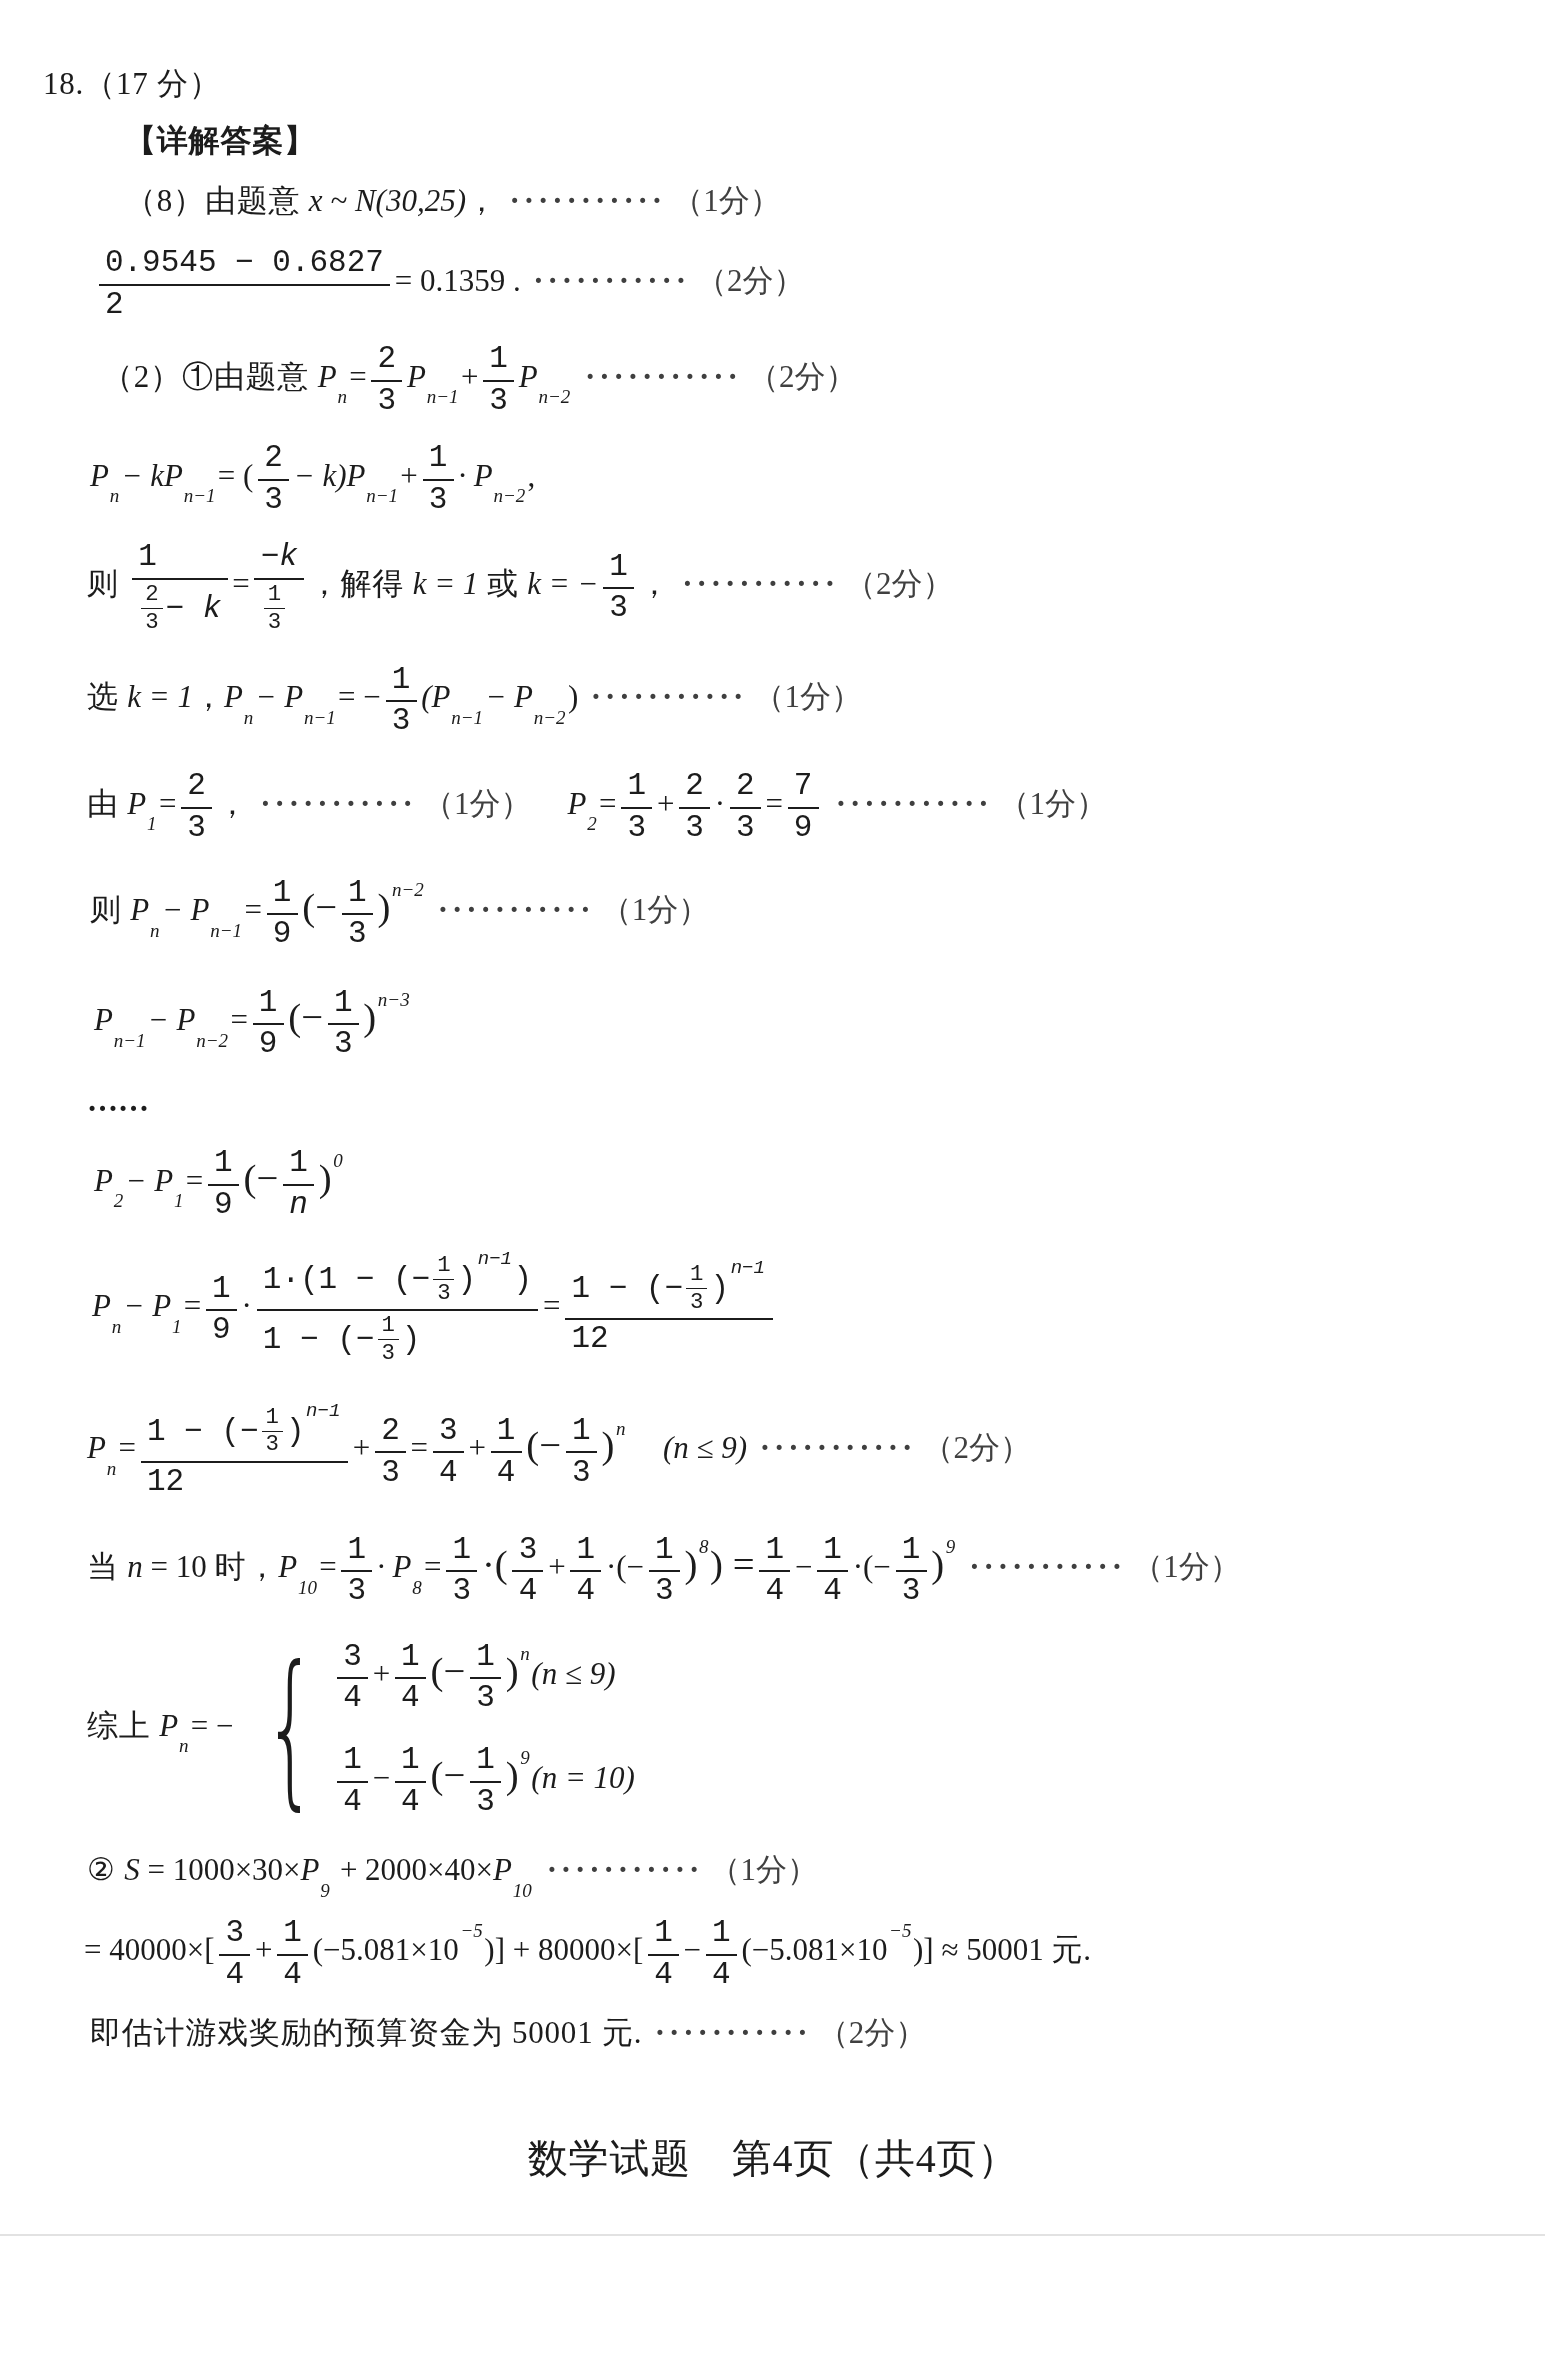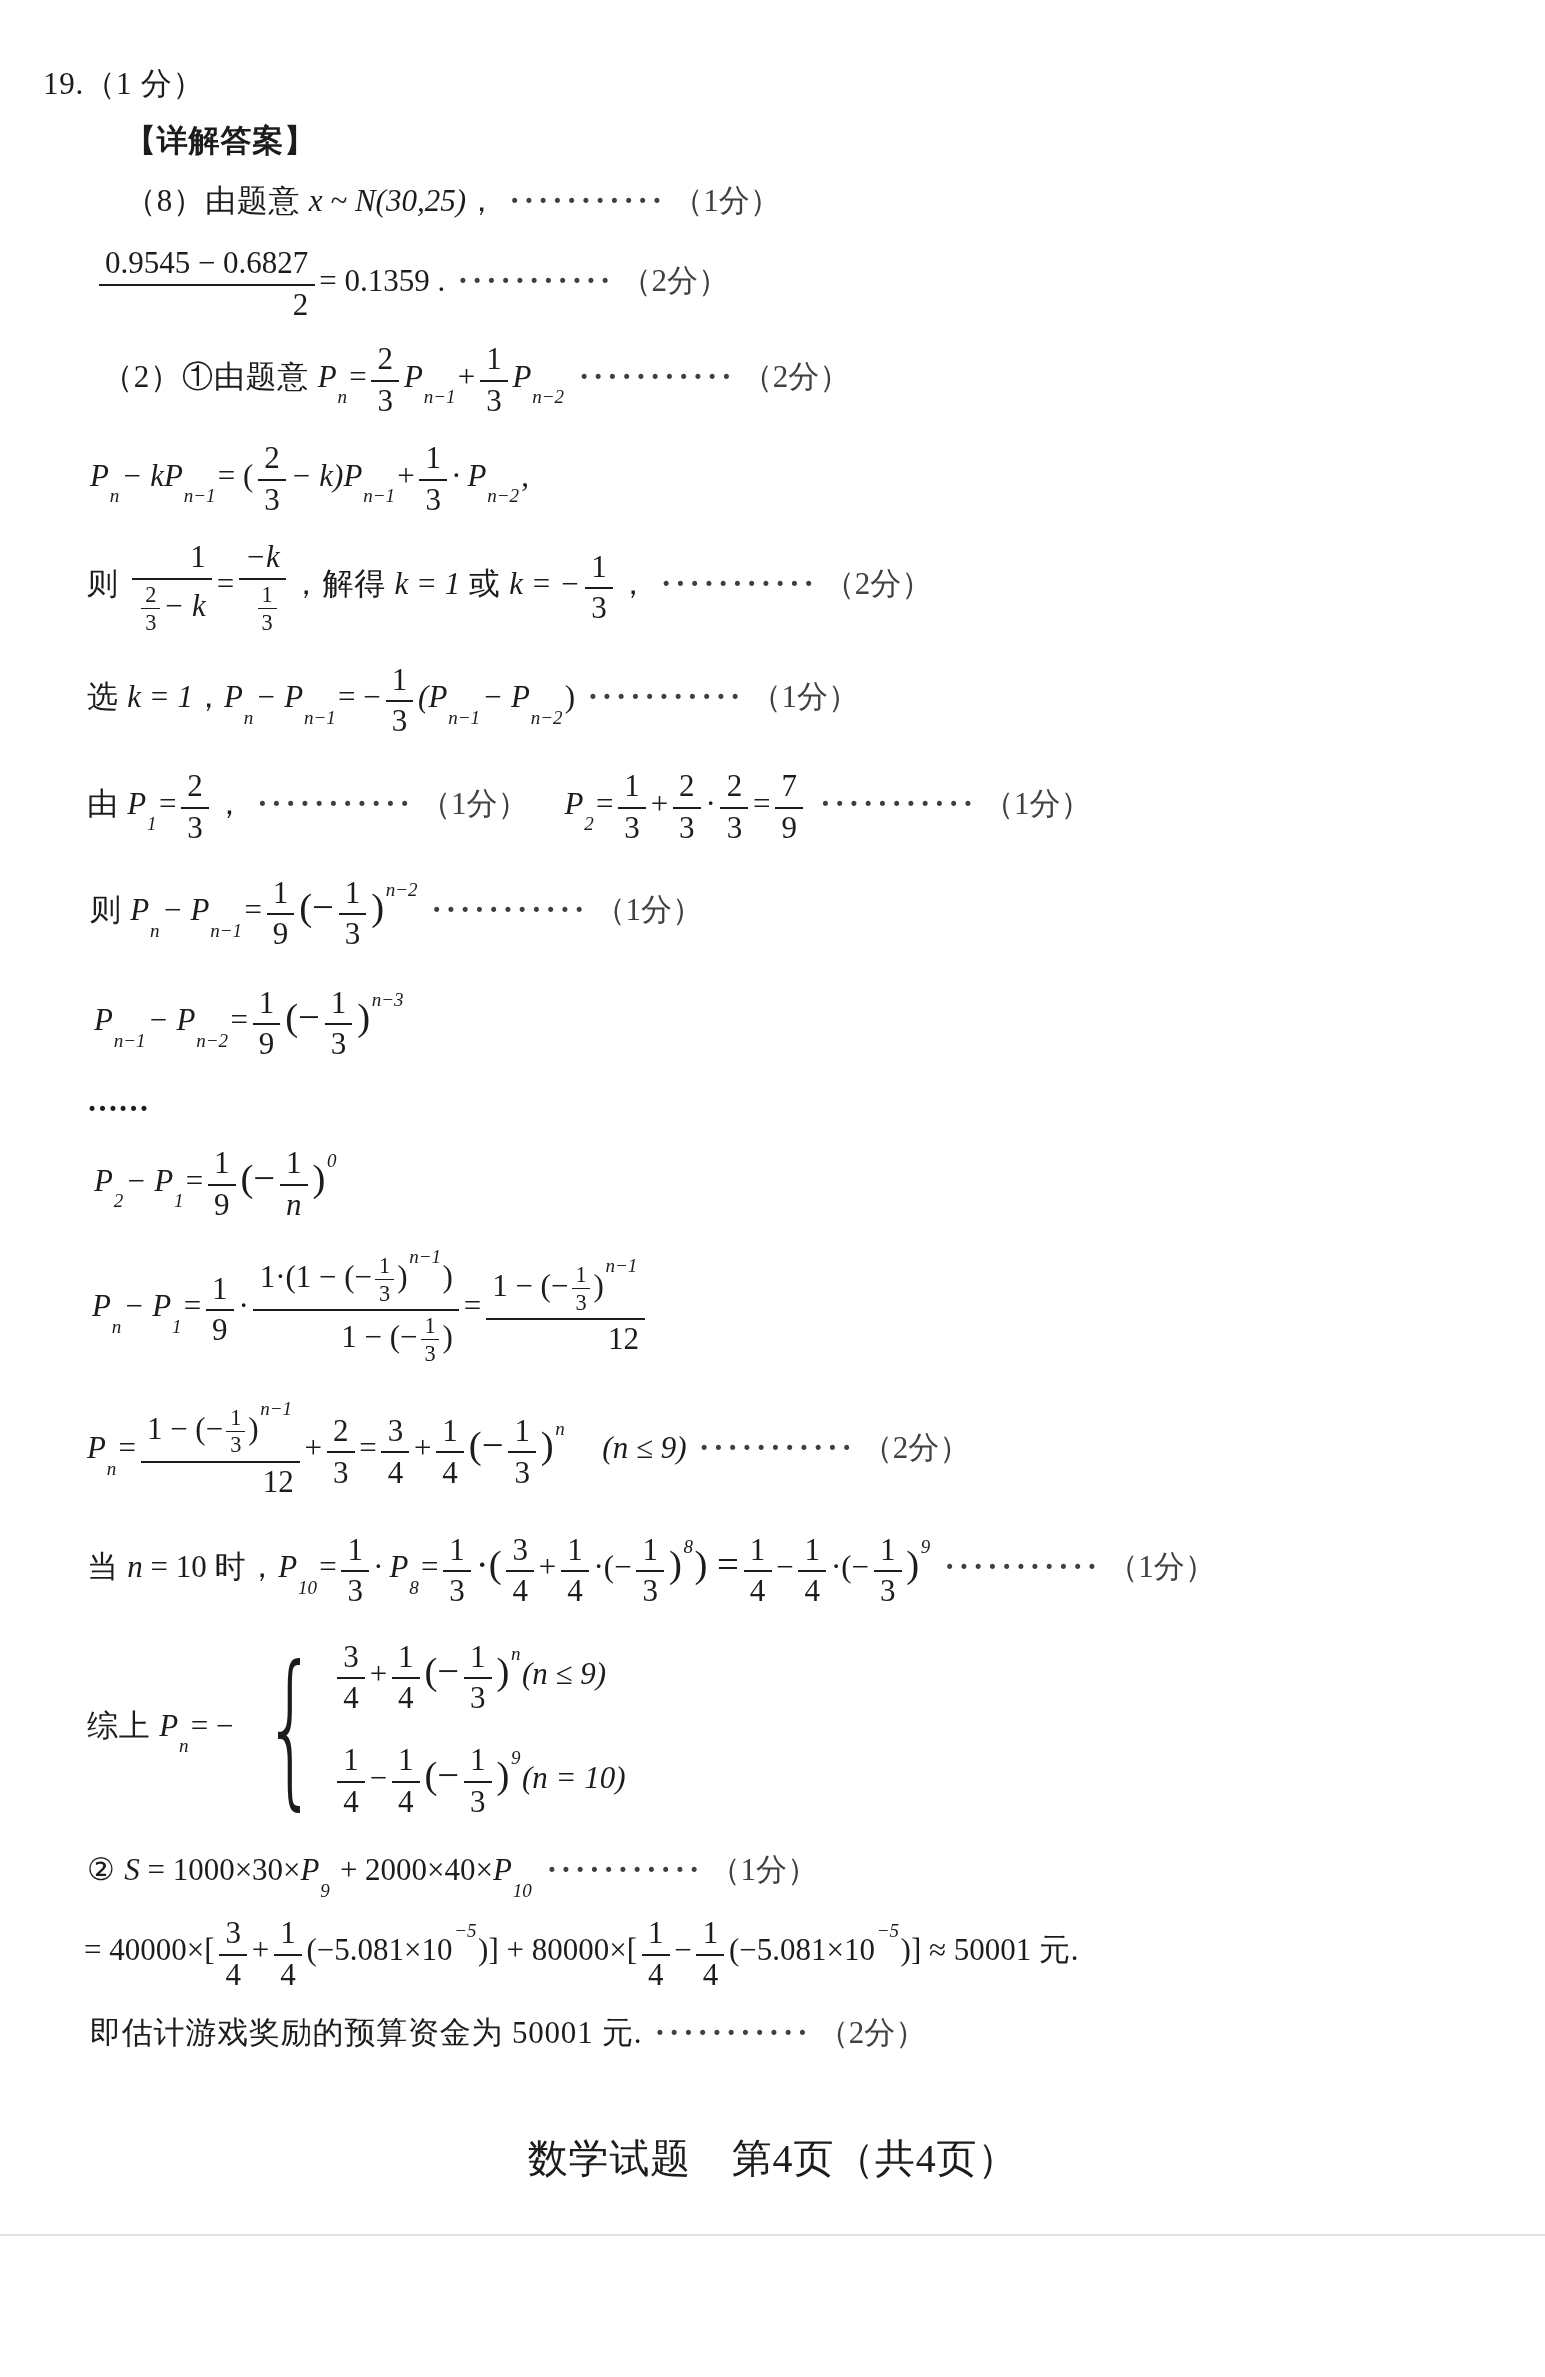--- a/index.html
+++ b/index.html
@@ -7,21 +7,21 @@
     width:1546px;height:2377px;overflow:hidden;
     background:#ffffff;color:#1c1c1c;
     font-family:"Liberation Serif",serif;
   }
   .ln{white-space:nowrap;font-size:31px;line-height:1.18;}
   .cj{font-family:"Liberation Serif",serif;letter-spacing:0.8px;}
   .i{font-style:italic;}
   .t{font-style:normal;}
   .b{font-weight:bold;}
   
-  .f{display:inline-block;vertical-align:middle;text-align:right;margin:0 4.7px;line-height:1.05;}
+  .f{display:inline-block;vertical-align:middle;text-align:left;margin:0 4.7px;line-height:1.05;font-family:Liberation Mono, monospace;}
   .f > .n{display:block;border-bottom:2.3px solid #1c1c1c;padding:1.6px 6.2px 3.9px;}
   .f > .d{display:block;padding:3.1px 6.2px 0;}
   .f .f{font-size:0.72em;margin:0 3.1px;}
   .f .f > .n{border-bottom-width:1.6px;padding:0 3.9px 1.6px;}
   .f .f > .d{padding:1.6px 3.9px 0;}
   sub.sb{font-size:19px;font-style:italic;position:relative;top:9.4px;margin:0 2.3px 0 0.8px;line-height:0;}
   sup.sp{font-size:19px;font-style:italic;position:relative;top:-12.5px;margin:0 1.6px;line-height:0;}
   .rn{font-style:normal;}
   .lg{font-size:1.25em;}
   .dt{font-weight:700;letter-spacing:3.9px;color:#3f3f3f;margin:0 6.2px 0 12.5px;}
@@ -31,21 +31,21 @@
          font-weight:200;font-size:168px;line-height:0.85;margin:0 0 0 3.1px;transform:scaleX(0.5);}
   .cases{display:inline-flex;flex-direction:column;row-gap:28px;vertical-align:middle;text-align:left;margin-left:-11px;}
   .case-row{white-space:nowrap;}
   .footer{text-align:center;font-size:40px;margin-top:84px;letter-spacing:1.6px;}
   .rule{height:1.6px;background:#e2e2e2;margin-top:52px;}
 </style>
 </head>
 <body>
 
 <div class="ln" style="margin:66px 0 0 43px">
-  <span class="cj">19.（1 分）</span>
+  <span class="cj">18.（17 分）</span>
 </div>
 
 <div class="ln" style="margin:20px 0 0 125px">
   <span class="cj b">【详解答案】</span>
 </div>
 
 <div class="ln" style="margin:23.4px 0 0 125px">
   <span class="cj">（8）由题意 </span><span class="i">x ~ N(30,25)</span><span class="t">，</span><span class="dt">···········</span><span class="sc">（1分）</span>
 </div>
 

